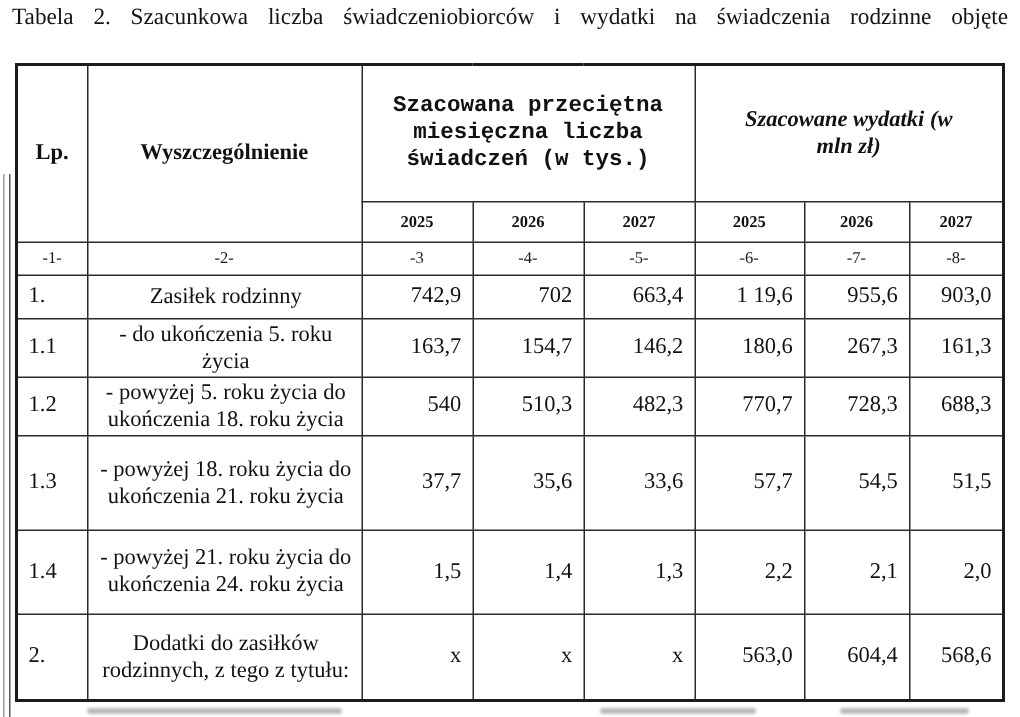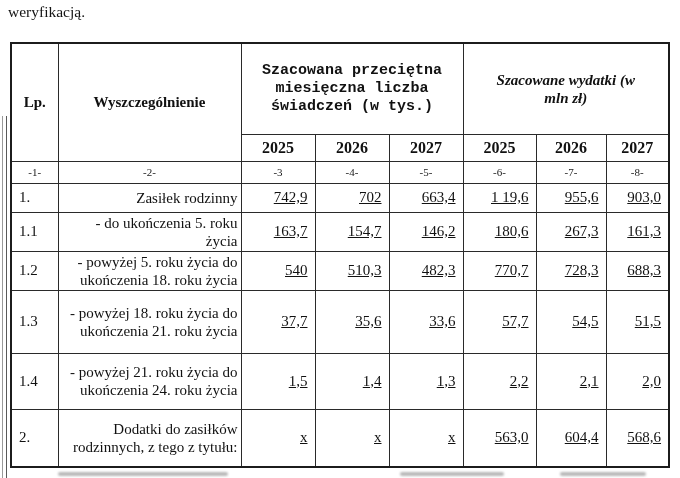--- a/index.html
+++ b/index.html
@@ -50,37 +50,37 @@
     vertical-align: middle;
     overflow: hidden;
   }
   table.main { border: 2px solid #1c1c1c; }
 
   th.hdr { font-weight: bold; text-align: center; font-size: 15px; line-height: 18px; }
   th.hdr .inner { margin: 0 auto; }
   th.hdr .inner.g1 { width: 206px; font-family: Liberation Mono, monospace; }
   th.hdr .inner.g2 { width: 152px; font-style: italic; }
 
-  tr.row-years th { font-weight: bold; font-size: 16px; text-align: center; }
+  tr.row-years th { font-weight: bold; font-size: 11px; text-align: center; }
   tr.row-colnums td { font-size: 11px; text-align: center; font-weight: normal; color: #1a1a1a; }
 
   td.lp   { text-align: left; padding-left: 7px; font-size: 15px; }
-  td.label{ text-align: right; padding: 1px 3px 1px 5px; line-height: 18px; }
-  td.num  { text-align: right; padding-right: 7px; text-decoration: underline; }
+  td.label{ text-align: center; padding: 1px 3px 1px 5px; line-height: 18px; }
+  td.num  { text-align: right; padding-right: 7px; }
 
   [data-name] { }
 </style>
 </head>
 <body>
 
 <div class="page-edge e1" data-name="page-edge-line-outer"></div>
 <div class="page-edge e2" data-name="page-edge-line-inner"></div>
 
 <div class="doc-title" data-name="table-caption">
-  <div class="line2" data-name="table-caption-line2">weryfikacją.</div>
+  <div class="line1" data-name="table-caption-line1">Tabela 2. Szacunkowa liczba świadczeniobiorców i wydatki na świadczenia rodzinne objęte</div>
 </div>
 
 <table class="main" data-name="benefits-statistics-table">
   <colgroup>
     <col style="width:47px">
       <col style="width:183px">
     <col style="width:74px">
       <col style="width:74px">
       <col style="width:74px">
     <col style="width:73px">

